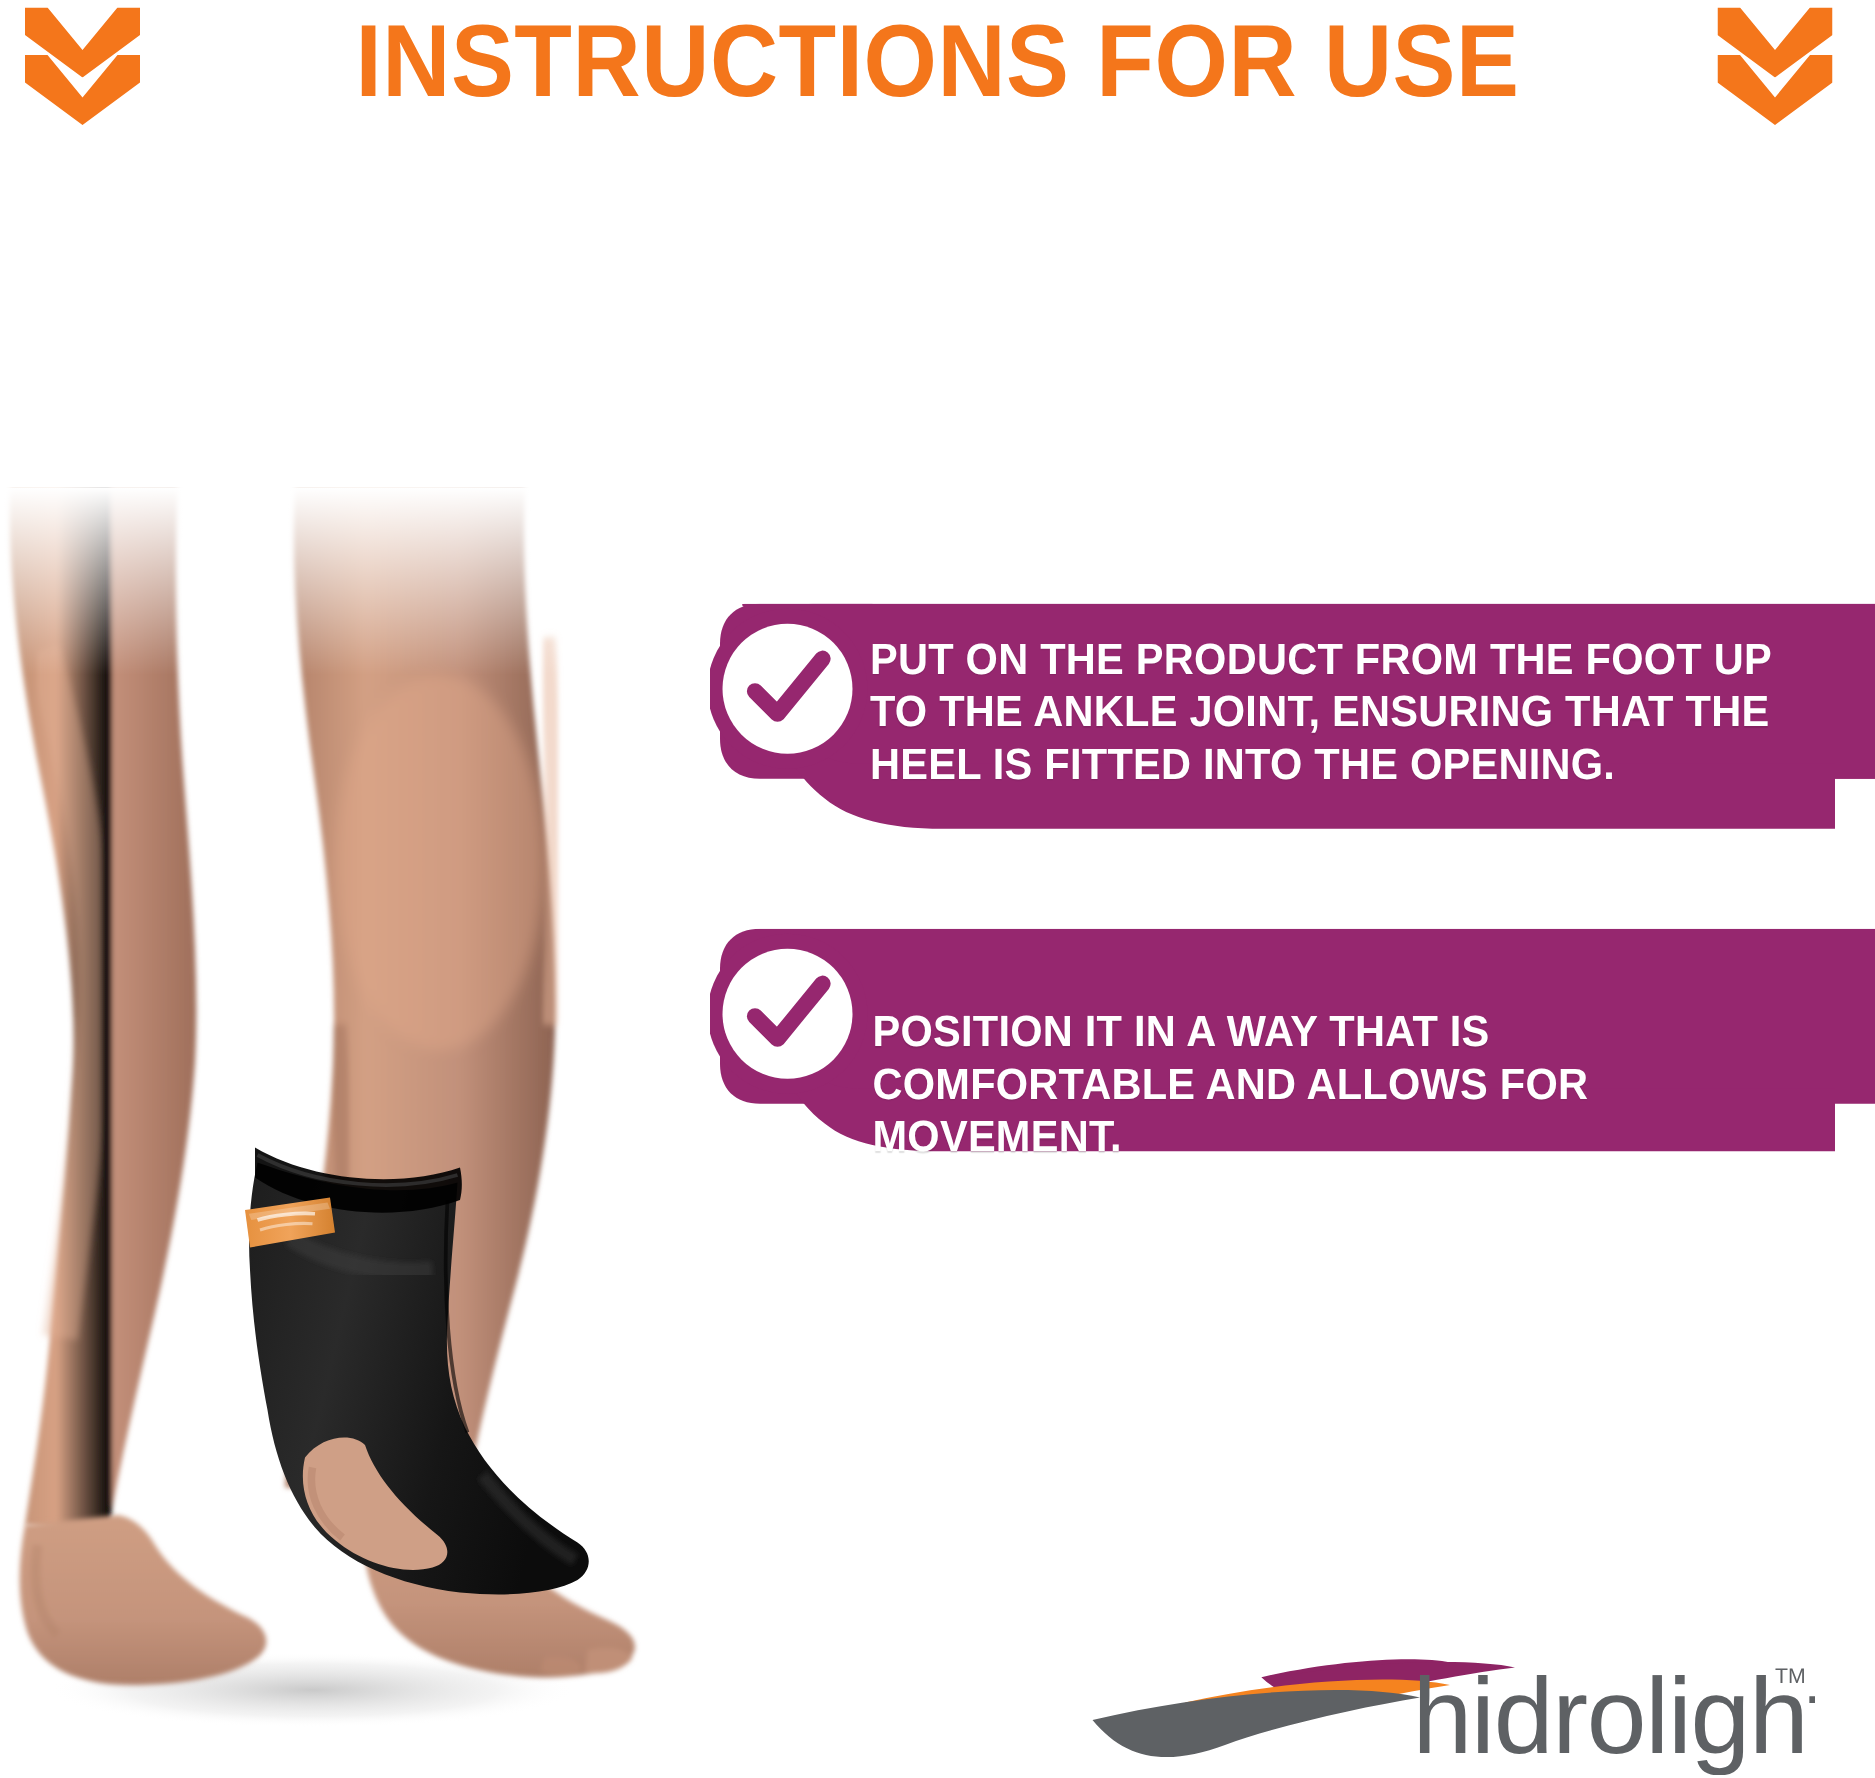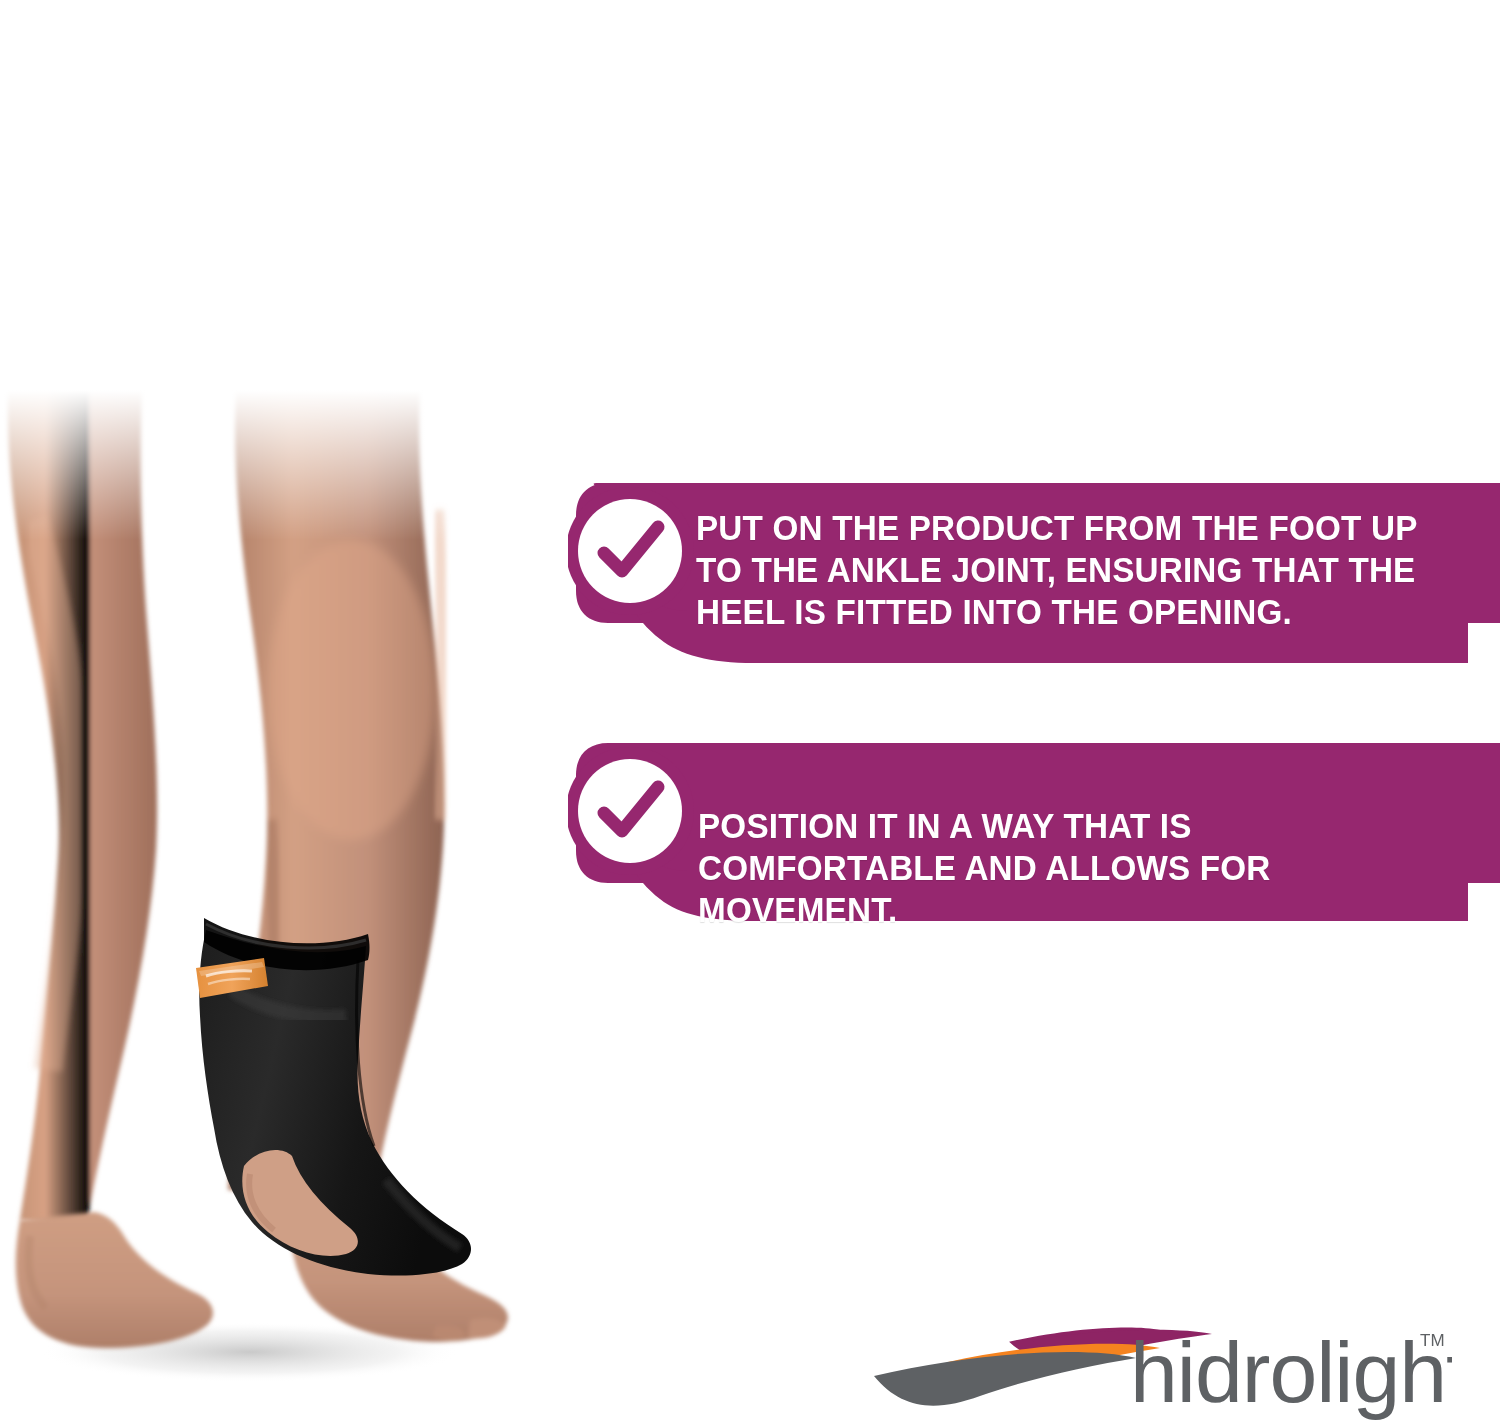--- a/index.html
+++ b/index.html
@@ -116,20 +116,50 @@
     width: 580px;
     height: 104px;
   }
   .logo svg { display: block; width: 580px; height: 104px; }
 </style>
 </head>
 <body>
 
 <div id="page">
 
+  <div class="header">
+
+    <div class="chevron-group left">
+      <div class="chev a">
+        <svg viewBox="0 0 92 56" xmlns="http://www.w3.org/2000/svg">
+          <polygon points="0,0 18,0 46,34 74,0 92,0 92,22 46,56 0,22" fill="#F4761B"></polygon>
+        </svg>
+      </div>
+      <div class="chev b">
+        <svg viewBox="0 0 92 56" xmlns="http://www.w3.org/2000/svg">
+          <polygon points="0,0 18,0 46,34 74,0 92,0 92,22 46,56 0,22" fill="#F4761B"></polygon>
+        </svg>
+      </div>
+    </div>
+
+    <h1 class="title">INSTRUCTIONS FOR USE</h1>
+
+    <div class="chevron-group right">
+      <div class="chev a">
+        <svg viewBox="0 0 92 56" xmlns="http://www.w3.org/2000/svg">
+          <polygon points="0,0 18,0 46,34 74,0 92,0 92,22 46,56 0,22" fill="#F4761B"></polygon>
+        </svg>
+      </div>
+      <div class="chev b">
+        <svg viewBox="0 0 92 56" xmlns="http://www.w3.org/2000/svg">
+          <polygon points="0,0 18,0 46,34 74,0 92,0 92,22 46,56 0,22" fill="#F4761B"></polygon>
+        </svg>
+      </div>
+    </div>
+  </div>
 
   <div class="photo">
     <svg viewBox="0 0 540 1000" xmlns="http://www.w3.org/2000/svg" width="540" height="1000">
       <defs>
         <linearGradient id="skinA" x1="0" y1="0" x2="1" y2="0">
           <stop offset="0%" stop-color="#c08f72"></stop>
           <stop offset="25%" stop-color="#d7a184"></stop>
           <stop offset="55%" stop-color="#c89madd"></stop>
           <stop offset="55%" stop-color="#c4907a"></stop>
           <stop offset="100%" stop-color="#9f6f5b"></stop>

